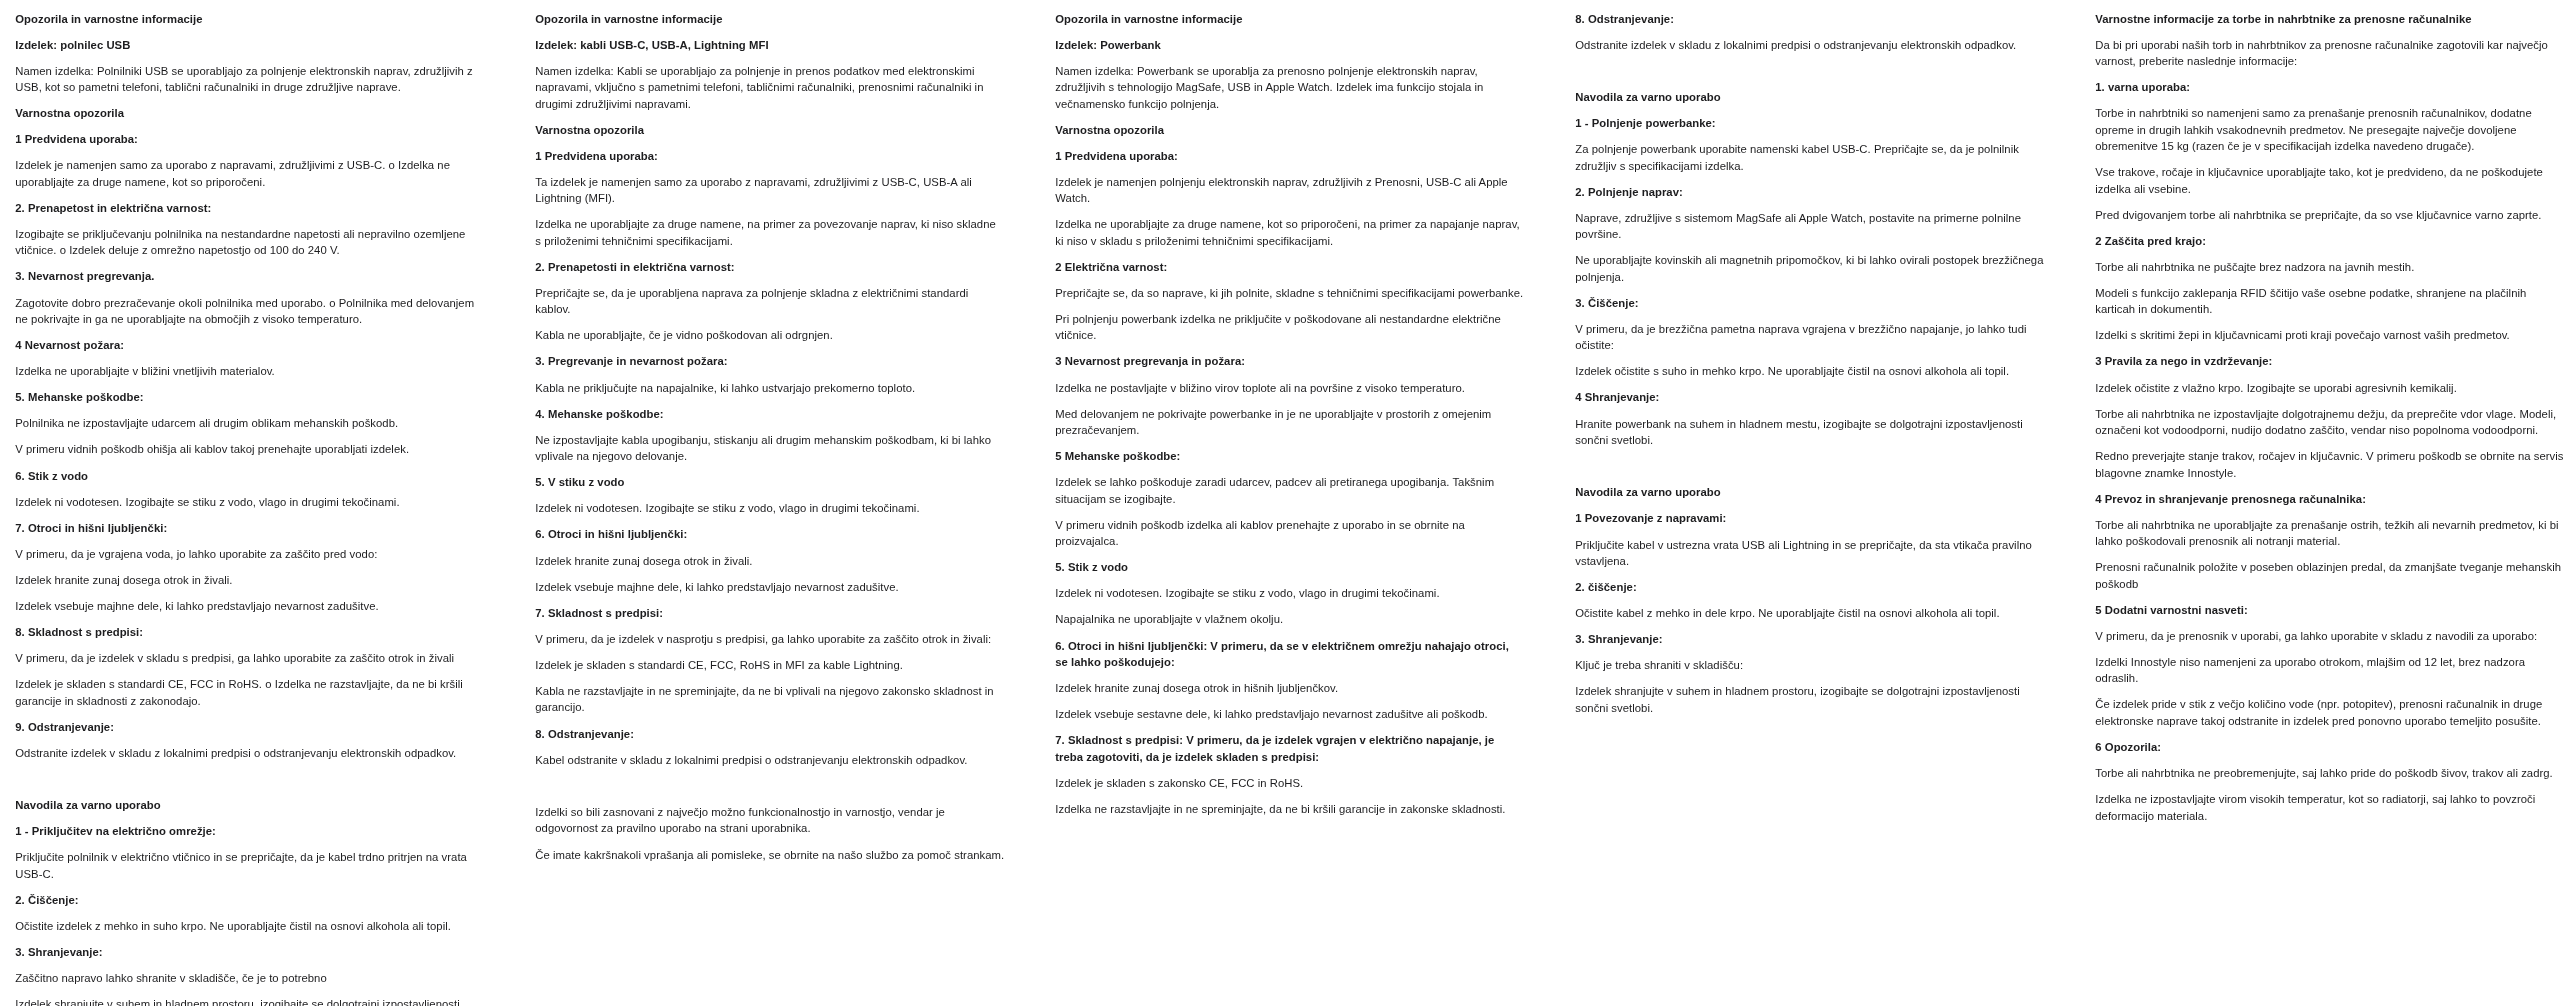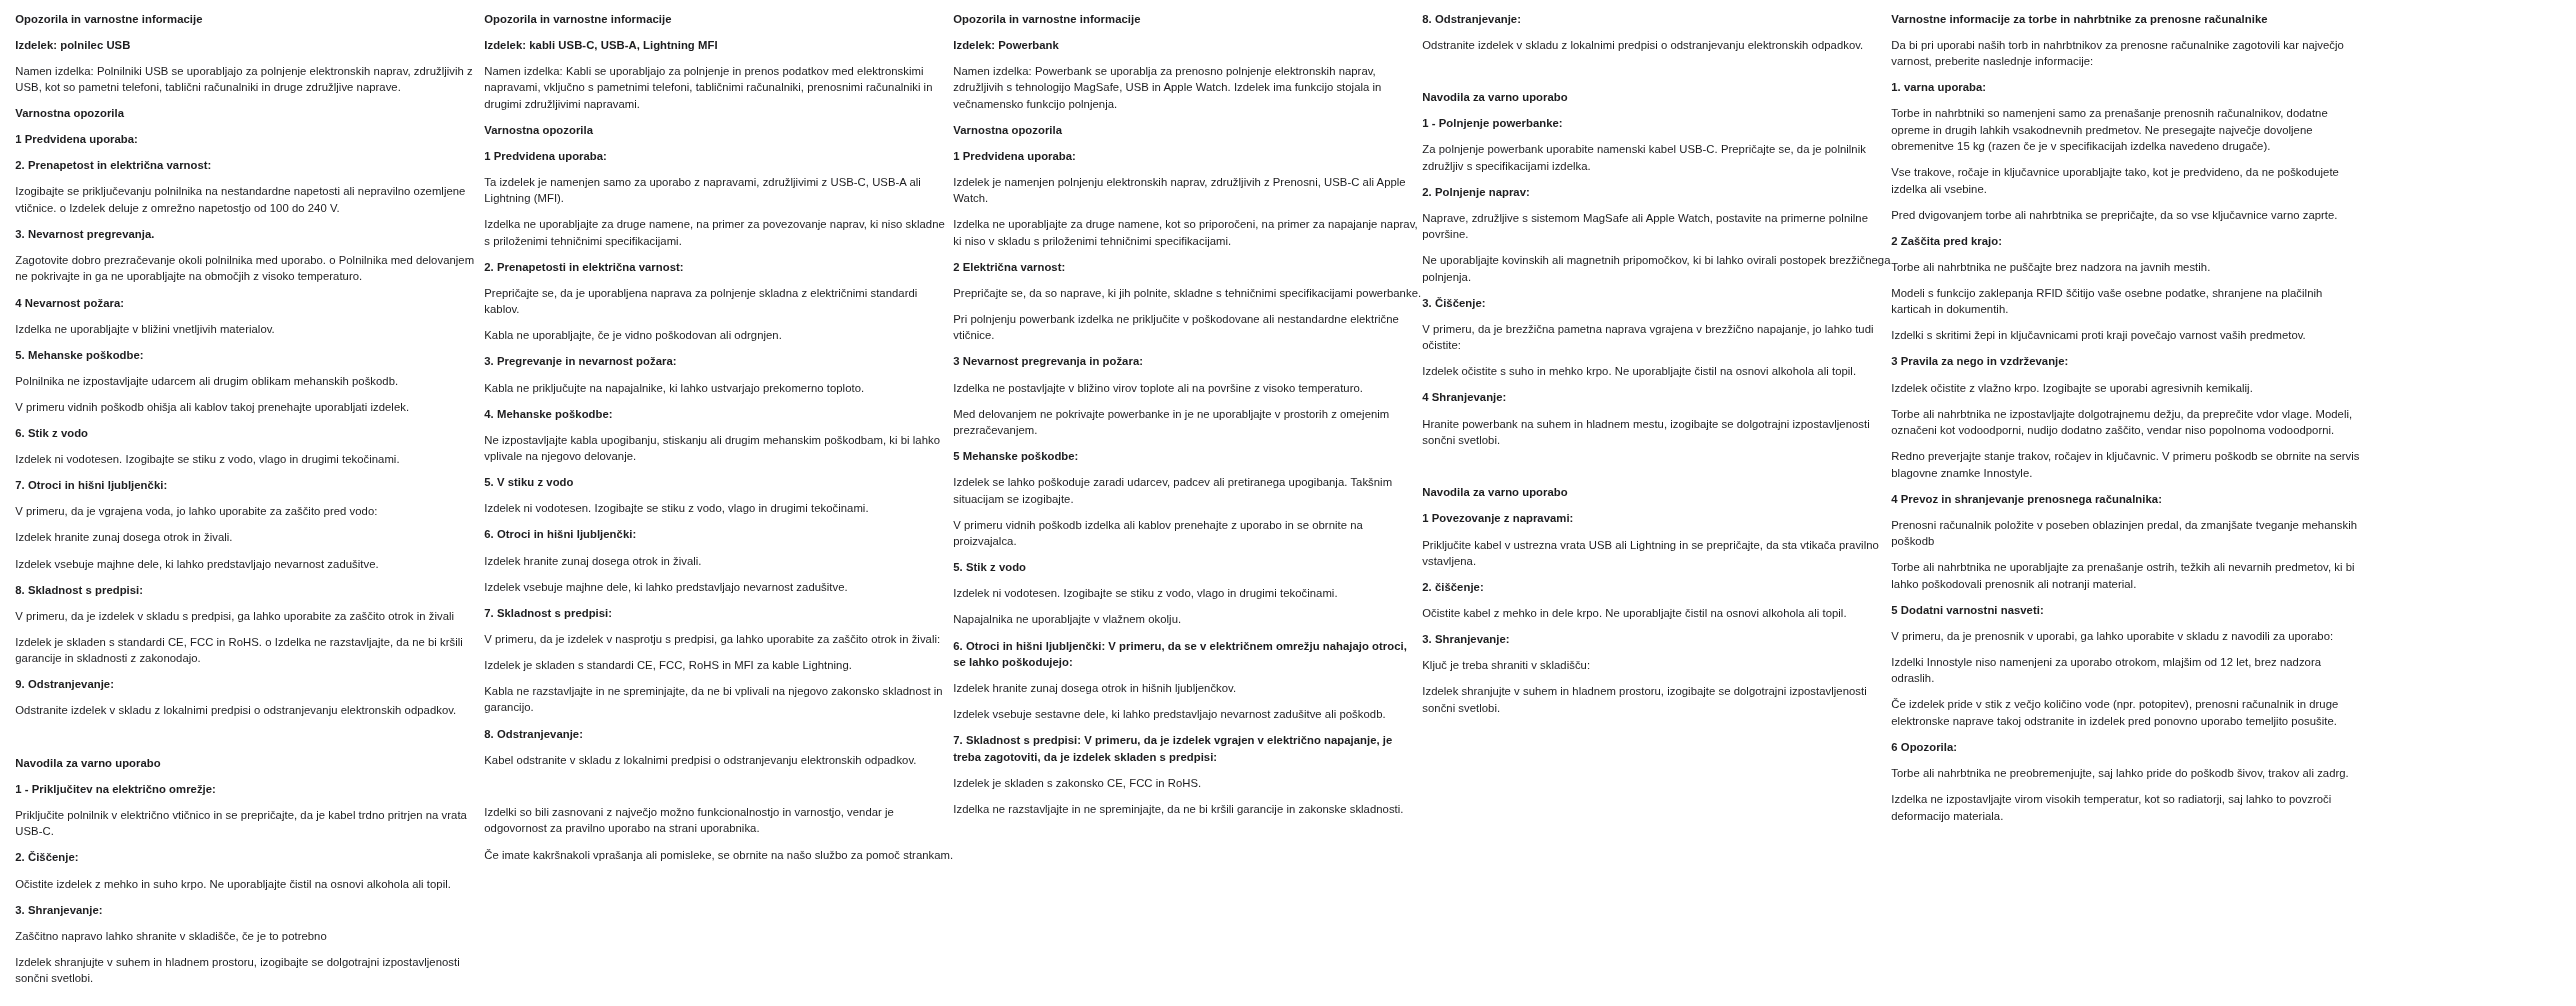--- a/index.html
+++ b/index.html
@@ -5,20 +5,21 @@
   html, body { margin: 0; padding: 0; background: #ffffff; }
   .page {
     box-sizing: border-box;
     width: 2576px;
     height: 1006px;
     background: var(--page-bg, #ffffff);
     color: var(--page-fg, #1d1d1f);
     font-family: "Liberation Sans", "DejaVu Sans", sans-serif;
     padding: 10.5px 0 0 15.3px;
     display: flex;
+    gap: 51px;
     overflow: hidden;
   }
   .column { flex: 0 0 469px; width: 469px; }
   .section + .section { margin-top: 36px; }
   .block {
     font-size: 11.3px;
     line-height: 16.4px;
     margin: 0 0 9.7px 0;
     letter-spacing: 0.04px;
   }
@@ -29,20 +30,21 @@
 <body>
 
 <div class="page" style="--page-bg: #ffffff; --page-fg: #1d1d1f;">
     <div class="column">
       <div class="section">
         <div class="block h">Opozorila in varnostne informacije</div>
         <div class="block h">Izdelek: polnilec USB</div>
         <div class="block p">Namen izdelka: Polnilniki USB se uporabljajo za polnjenje elektronskih naprav, združljivih z USB, kot so pametni telefoni, tablični računalniki in druge združljive naprave.</div>
         <div class="block h">Varnostna opozorila</div>
         <div class="block h">1 Predvidena uporaba:</div>
+        <div class="block p">Izdelek je namenjen samo za uporabo z napravami, združljivimi z USB-C. o Izdelka ne uporabljajte za druge namene, kot so priporočeni.</div>
         <div class="block h">2. Prenapetost in električna varnost:</div>
         <div class="block p">Izogibajte se priključevanju polnilnika na nestandardne napetosti ali nepravilno ozemljene vtičnice. o Izdelek deluje z omrežno napetostjo od 100 do 240 V.</div>
         <div class="block h">3. Nevarnost pregrevanja.</div>
         <div class="block p">Zagotovite dobro prezračevanje okoli polnilnika med uporabo. o Polnilnika med delovanjem ne pokrivajte in ga ne uporabljajte na območjih z visoko temperaturo.</div>
         <div class="block h">4 Nevarnost požara:</div>
         <div class="block p">Izdelka ne uporabljajte v bližini vnetljivih materialov.</div>
         <div class="block h">5. Mehanske poškodbe:</div>
         <div class="block p">Polnilnika ne izpostavljajte udarcem ali drugim oblikam mehanskih poškodb.</div>
         <div class="block p">V primeru vidnih poškodb ohišja ali kablov takoj prenehajte uporabljati izdelek.</div>
         <div class="block h">6. Stik z vodo</div>
@@ -169,22 +171,22 @@
         <div class="block p">Pred dvigovanjem torbe ali nahrbtnika se prepričajte, da so vse ključavnice varno zaprte.</div>
         <div class="block h">2 Zaščita pred krajo:</div>
         <div class="block p">Torbe ali nahrbtnika ne puščajte brez nadzora na javnih mestih.</div>
         <div class="block p">Modeli s funkcijo zaklepanja RFID ščitijo vaše osebne podatke, shranjene na plačilnih karticah in dokumentih.</div>
         <div class="block p">Izdelki s skritimi žepi in ključavnicami proti kraji povečajo varnost vaših predmetov.</div>
         <div class="block h">3 Pravila za nego in vzdrževanje:</div>
         <div class="block p">Izdelek očistite z vlažno krpo. Izogibajte se uporabi agresivnih kemikalij.</div>
         <div class="block p">Torbe ali nahrbtnika ne izpostavljajte dolgotrajnemu dežju, da preprečite vdor vlage. Modeli, označeni kot vodoodporni, nudijo dodatno zaščito, vendar niso popolnoma vodoodporni.</div>
         <div class="block p">Redno preverjajte stanje trakov, ročajev in ključavnic. V primeru poškodb se obrnite na servis blagovne znamke Innostyle.</div>
         <div class="block h">4 Prevoz in shranjevanje prenosnega računalnika:</div>
+        <div class="block p">Torbe ali nahrbtnika ne uporabljajte za prenašanje ostrih, težkih ali nevarnih predmetov, ki bi lahko poškodovali prenosnik ali notranji material.</div>
         <div class="block p">Prenosni računalnik položite v poseben oblazinjen predal, da zmanjšate tveganje mehanskih poškodb</div>
-        <div class="block p">Torbe ali nahrbtnika ne uporabljajte za prenašanje ostrih, težkih ali nevarnih predmetov, ki bi lahko poškodovali prenosnik ali notranji material.</div>
         <div class="block h">5 Dodatni varnostni nasveti:</div>
         <div class="block p">V primeru, da je prenosnik v uporabi, ga lahko uporabite v skladu z navodili za uporabo:</div>
         <div class="block p">Izdelki Innostyle niso namenjeni za uporabo otrokom, mlajšim od 12 let, brez nadzora odraslih.</div>
         <div class="block p">Če izdelek pride v stik z večjo količino vode (npr. potopitev), prenosni računalnik in druge elektronske naprave takoj odstranite in izdelek pred ponovno uporabo temeljito posušite.</div>
         <div class="block h">6 Opozorila:</div>
         <div class="block p">Torbe ali nahrbtnika ne preobremenjujte, saj lahko pride do poškodb šivov, trakov ali zadrg.</div>
         <div class="block p">Izdelka ne izpostavljajte virom visokih temperatur, kot so radiatorji, saj lahko to povzroči deformacijo materiala.</div>
       </div>
     </div>
   </div>

